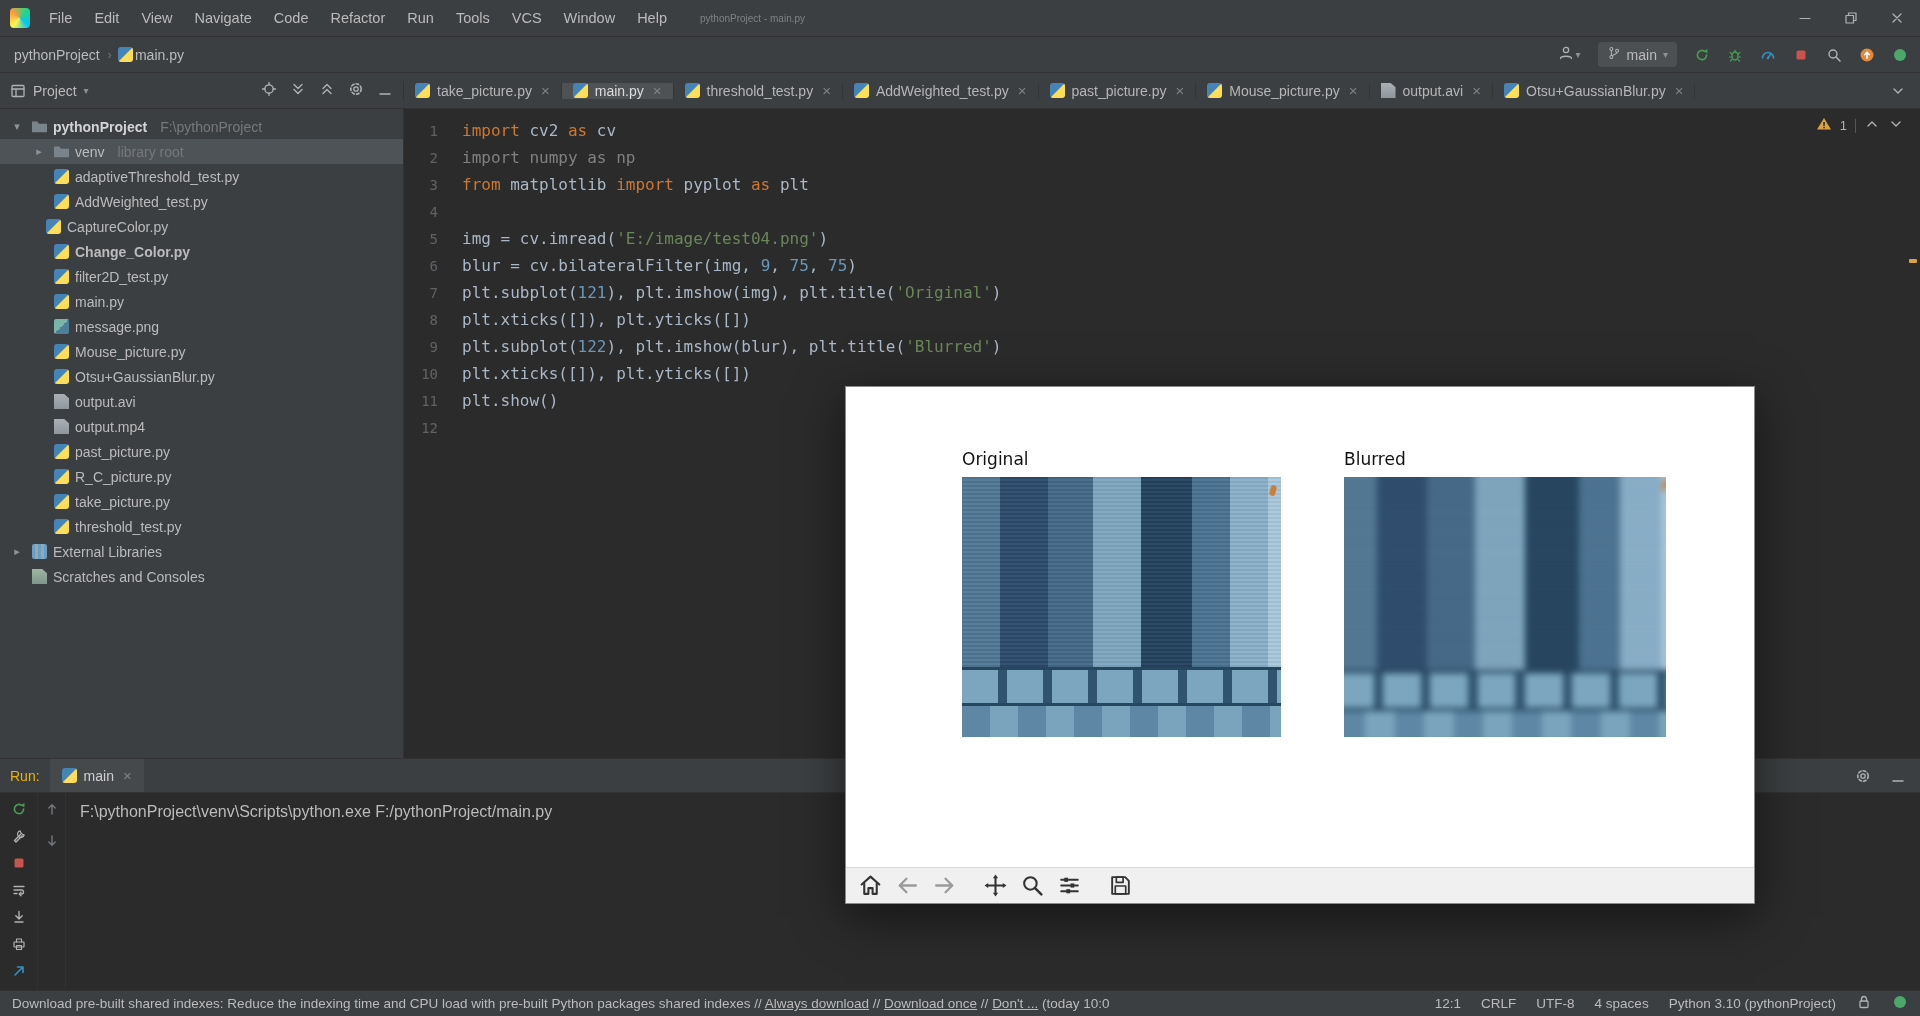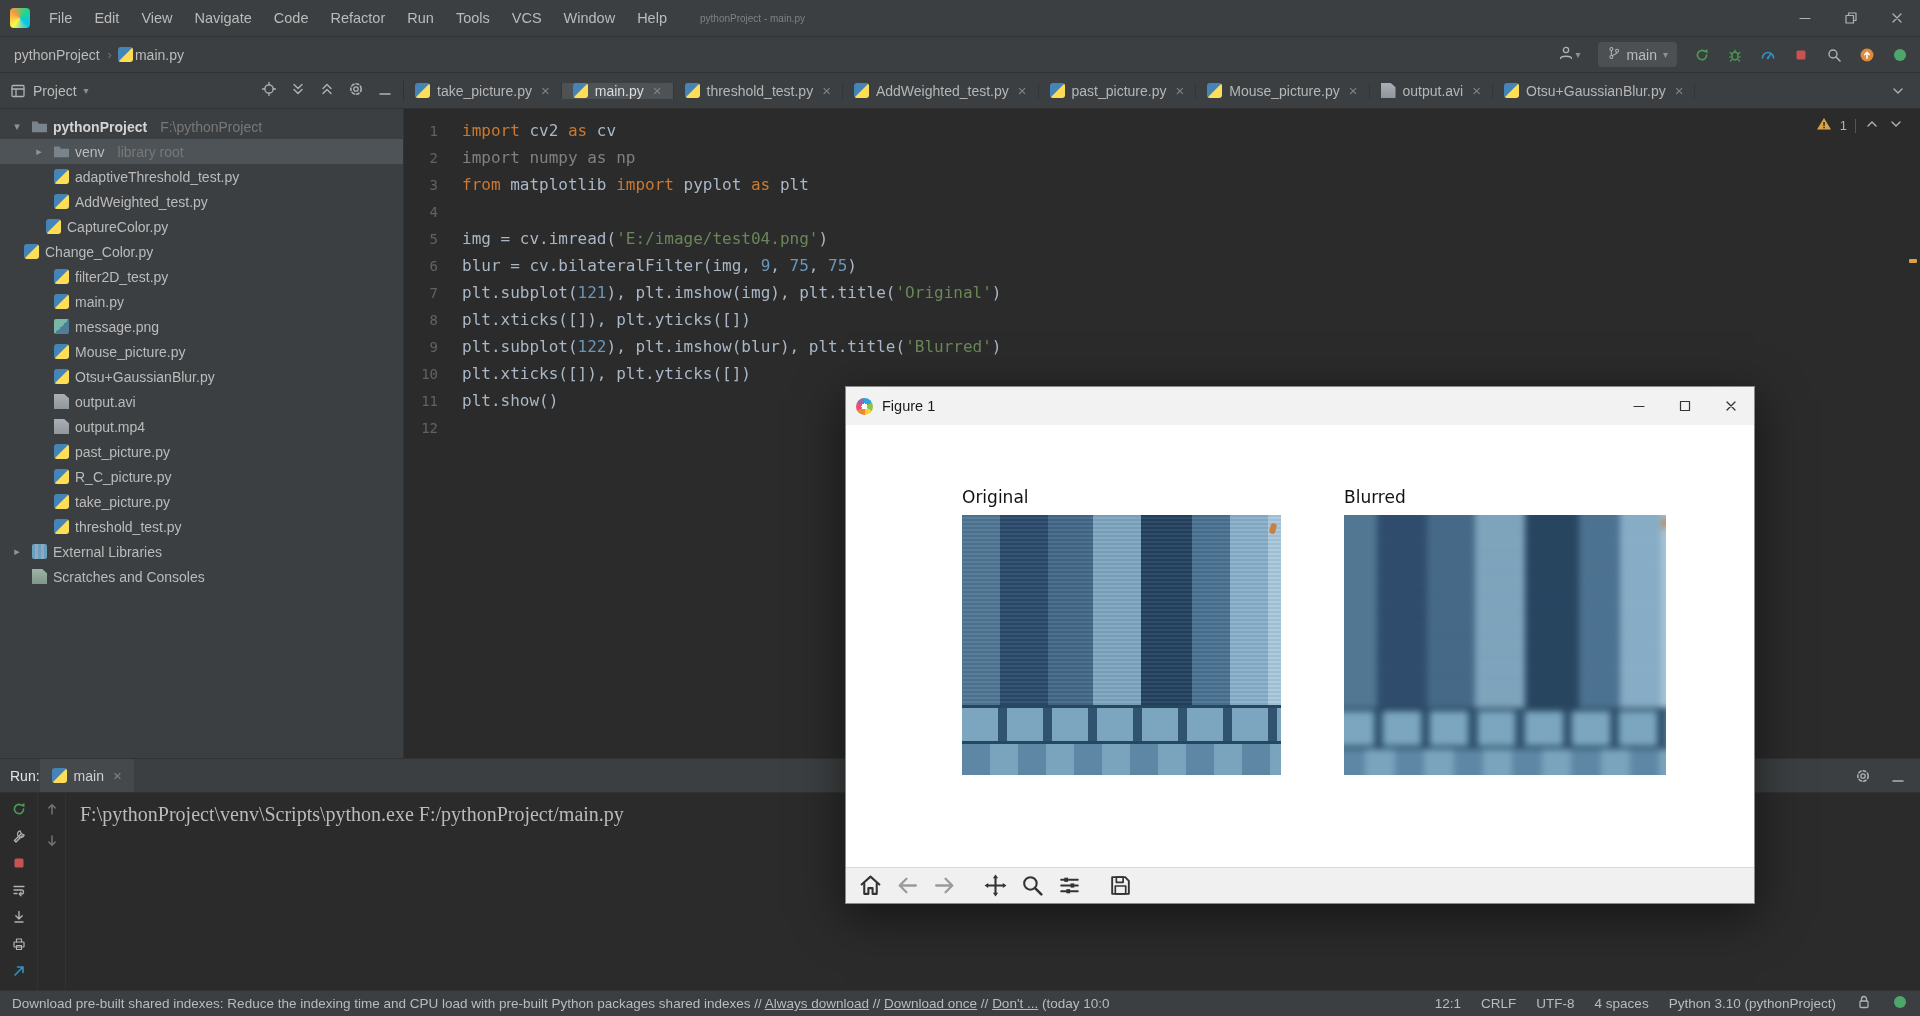--- a/index.html
+++ b/index.html
@@ -55,28 +55,28 @@
   .ln{width:58px;flex:none;text-align:right;padding-right:24px;color:#606366;font-size:14px}
   .ct{white-space:pre}
   .tk-kw{color:#cc7832}.tk-pl{color:#a9b7c6}.tk-str{color:#6a8759}.tk-num{color:#6897bb}.tk-dim{color:#808080}
   .insp{position:absolute;top:7px;right:16px;display:flex;align-items:center;gap:8px;color:#afb1b3;font-size:13px}
   .insp-sep{width:1px;height:14px;background:#545759}
   .scroll-mark{position:absolute;right:3px;top:150px;width:8px;height:4px;background:#d9a343;border-radius:1px}
 
   
   .runpanel{height:232px;flex:none;display:flex;flex-direction:column;border-top:1px solid #323232;background:#2b2b2b}
   .run-strip{height:34px;flex:none;background:#3c3f41;border-bottom:1px solid #323232;display:flex;align-items:center;padding-left:10px;font-size:14px}
-  .run-label{color:#e5e5e5;}
+  .run-label{color:#eab308;margin-right:10px}
   .run-tab{height:100%;display:flex;align-items:center;gap:7px;padding:0 12px;background:#45494b;color:#cfcfcf}
   .run-strip-right{margin-left:auto;display:flex;align-items:center;gap:15px;padding-right:12px}
   .run-body{flex:1;display:flex;min-height:0}
   .run-tools{width:38px;flex:none;border-right:1px solid #323232;display:flex;flex-direction:column;align-items:center;padding-top:8px;gap:11px}
   .tool-ic{display:flex;align-items:center;justify-content:center;width:20px;height:20px}
   .run-nav{width:28px;flex:none;border-right:1px solid #323232;display:flex;flex-direction:column;align-items:center;padding-top:8px;gap:12px}
-  .console{flex:1;font-family:Liberation Serif, serif;font-size:20px;color:#bbbbbb;padding:10px 0 0 14px;white-space:pre;overflow:hidden}
+  .console{flex:1;font-family:Liberation Sans, sans-serif;font-size:16px;color:#bbbbbb;padding:10px 0 0 14px;white-space:pre;overflow:hidden}
 
   
   .statusbar{height:26px;flex:none;background:#3c3f41;border-top:1px solid #323232;display:flex;align-items:center;padding:0 12px;gap:20px;font-size:13.5px;color:#bbbbbb}
   .sb-msg{flex:1;min-width:0;overflow:hidden;white-space:nowrap}
   .sb-link{text-decoration:underline}
   .sb-item{flex:none}
 
   
   .ic{display:inline-block;width:15px;height:15px;flex:none}
   .ic-py{border-radius:3px;background:linear-gradient(135deg,#4584b6 0 49%,#ffde57 51% 100%)}
@@ -353,21 +353,21 @@
           </span>
           <span class="tree-label">AddWeighted_test.py</span>
         </div>
         <div class="tree-row" style="padding-left: 22px;">
           <span class="chev"></span>
           <span class="icwrap">
             <span class="ic ic-py"></span>
           </span>
           <span class="tree-label">CaptureColor.py</span>
         </div>
-        <div class="tree-row" style="">
+        <div class="tree-row" style="padding-left: 30px; font-weight: bold;">
           <span class="chev"></span>
           <span class="icwrap">
             <span class="ic ic-py"></span>
           </span>
           <span class="tree-label">Change_Color.py</span>
         </div>
         <div class="tree-row" style="padding-left: 30px;">
           <span class="chev"></span>
           <span class="icwrap">
             <span class="ic ic-py"></span>
@@ -624,41 +624,20 @@
           <path d="M5.5 7 V5 a2.5 2.5 0 0 1 5 0 V7" stroke="#afb1b3" stroke-width="1.3"></path>
         </svg></span>
     <span class="sb-item"><svg width="16" height="16" viewBox="0 0 16 16" fill="none" stroke-linecap="round" stroke-linejoin="round">
           <circle cx="8" cy="8" r="6" fill="#4da66a"></circle>
         </svg></span>
   </footer>
 
 </div>
 
 <div class="figwin">
-  <div class="fig-titlebar">
-    <span class="mpl-logo"></span>
-    <span class="fig-title">Figure 1</span>
-    <span class="fig-controls">
-      <span class="fig-btn">
-          <svg width="16" height="16" viewBox="0 0 16 16" fill="none" stroke-linecap="round" stroke-linejoin="round">
-            <path d="M3 8.5 H13" stroke="currentColor" stroke-width="1.2"></path>
-          </svg>
-        </span>
-      <span class="fig-btn">
-          <svg width="16" height="16" viewBox="0 0 16 16" fill="none" stroke-linecap="round" stroke-linejoin="round">
-            <rect x="3.5" y="3.5" width="9" height="9" stroke="currentColor" stroke-width="1.2"></rect>
-          </svg>
-        </span>
-      <span class="fig-btn">
-          <svg width="16" height="16" viewBox="0 0 16 16" fill="none" stroke-linecap="round" stroke-linejoin="round">
-            <path d="M4 4 L12 12 M12 4 L4 12" stroke="currentColor" stroke-width="1.3"></path>
-          </svg>
-        </span>
-    </span>
-  </div>
   <div class="fig-canvas">
     <div class="plot" style="left:116px;width:319px">
       <div class="plot-title">Original</div>
       <div class="mpl-img" style="width:319px;height:260px">
         <div class="denim">
             <div class="d-band"></div>
             <div class="d-bottom"></div>
             <div class="d-stitch"></div>
           </div>
       </div>

